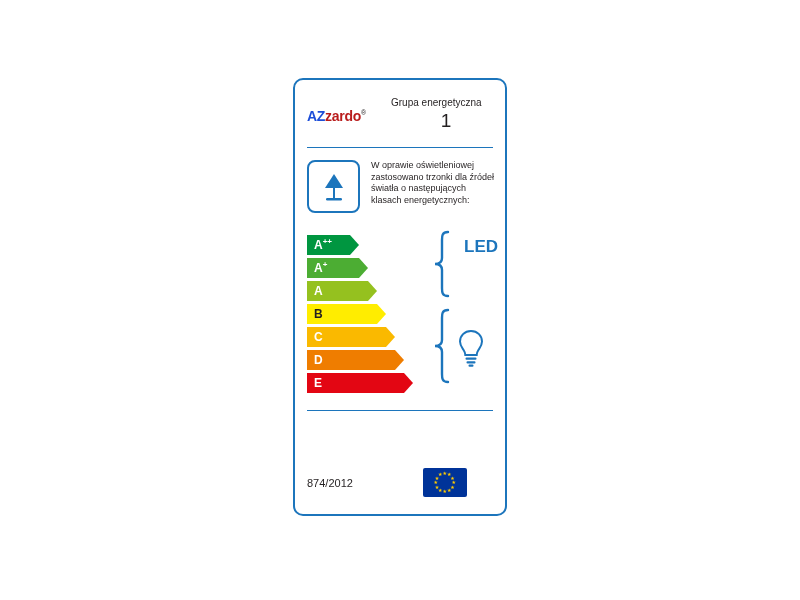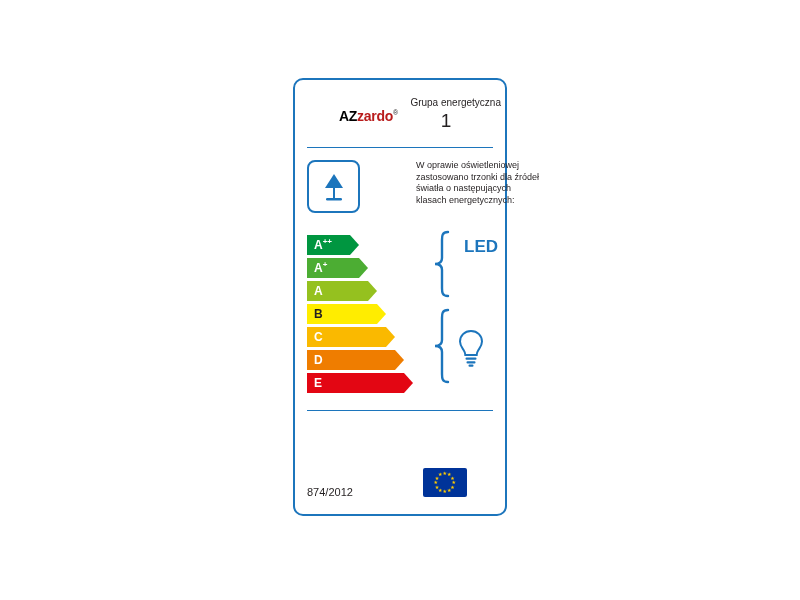--- a/index.html
+++ b/index.html
@@ -44,34 +44,34 @@
   .brand {
     position: absolute;
     left: 12px;
     top: 28px;
     font-size: 14px;
     font-weight: bold;
     color: #231f20;
     letter-spacing: -0.3px;
     white-space: nowrap;
   }
-  .brand .az { color: #000000; margin-left: 32px; }
+  .brand .az { color: #1d4ed8; }
   .brand .rest { color: #b91c1c; }
   .brand .reg {
     font-size: 7px;
     vertical-align: super;
     font-weight: normal;
   }
 
   .group-title {
     position: absolute;
     left: 96px;
     top: 17px;
     width: 110px;
-    text-align: right;
+    text-align: left;
     font-size: 10px;
     color: #231f20;
   }
 
   .group-number {
     position: absolute;
     left: 96px;
     top: 30px;
     width: 110px;
     text-align: center;
@@ -109,21 +109,20 @@
   }
 
   .info-text {
     position: absolute;
     left: 76px;
     top: 80px;
     width: 124px;
     font-size: 9px;
     line-height: 11.5px;
     color: #231f20;
-    margin-left: 45px;
   }
 
   
   .arrows {
     position: absolute;
     left: 12px;
     top: 155px;
     width: 120px;
   }
 
@@ -179,21 +178,21 @@
   .bulb-icon {
     position: absolute;
     left: 26px;
     top: 100px;
   }
 
   
   .reg-number {
     position: absolute;
     left: 12px;
-    top: 406px;
+    top: 397px;
     font-size: 11px;
     color: #231f20;
   }
 
   .eu-flag {
     position: absolute;
     left: 128px;
     top: 388px;
     width: 44px;
     height: 29px;

